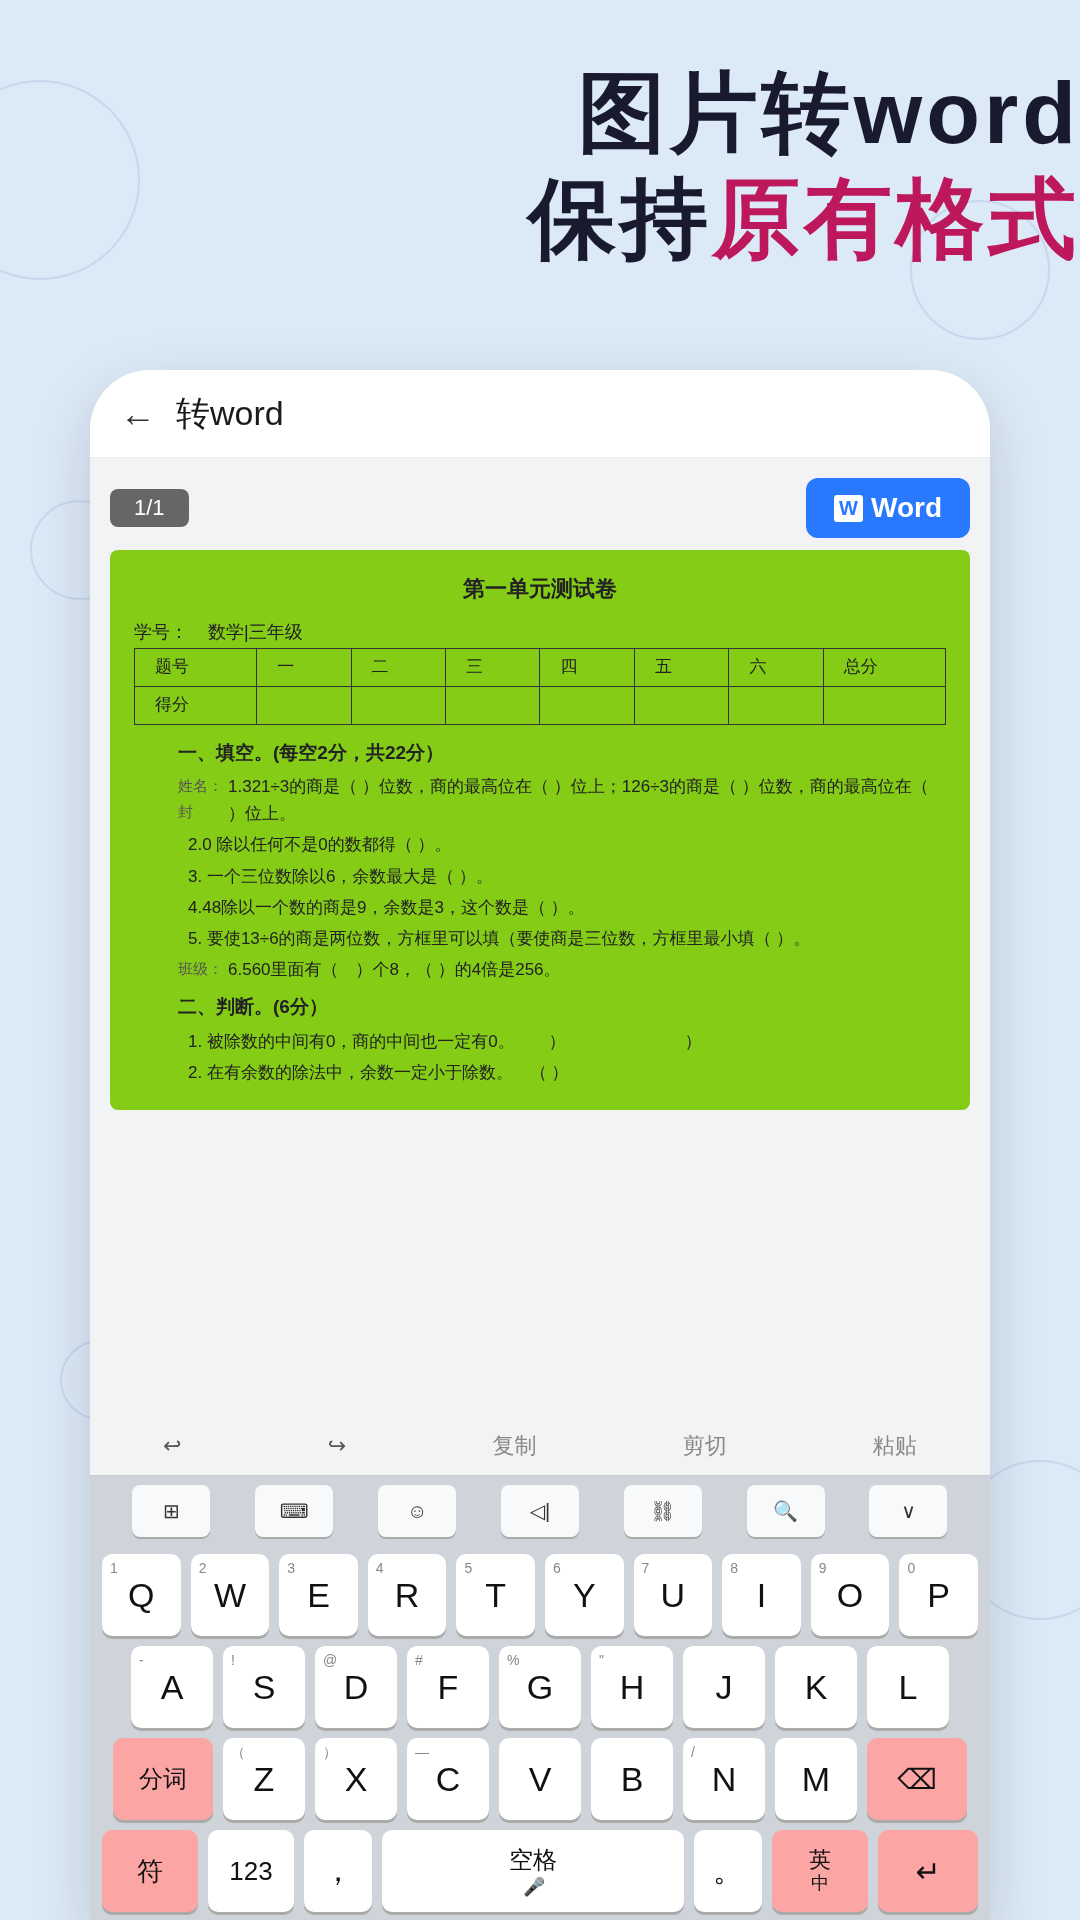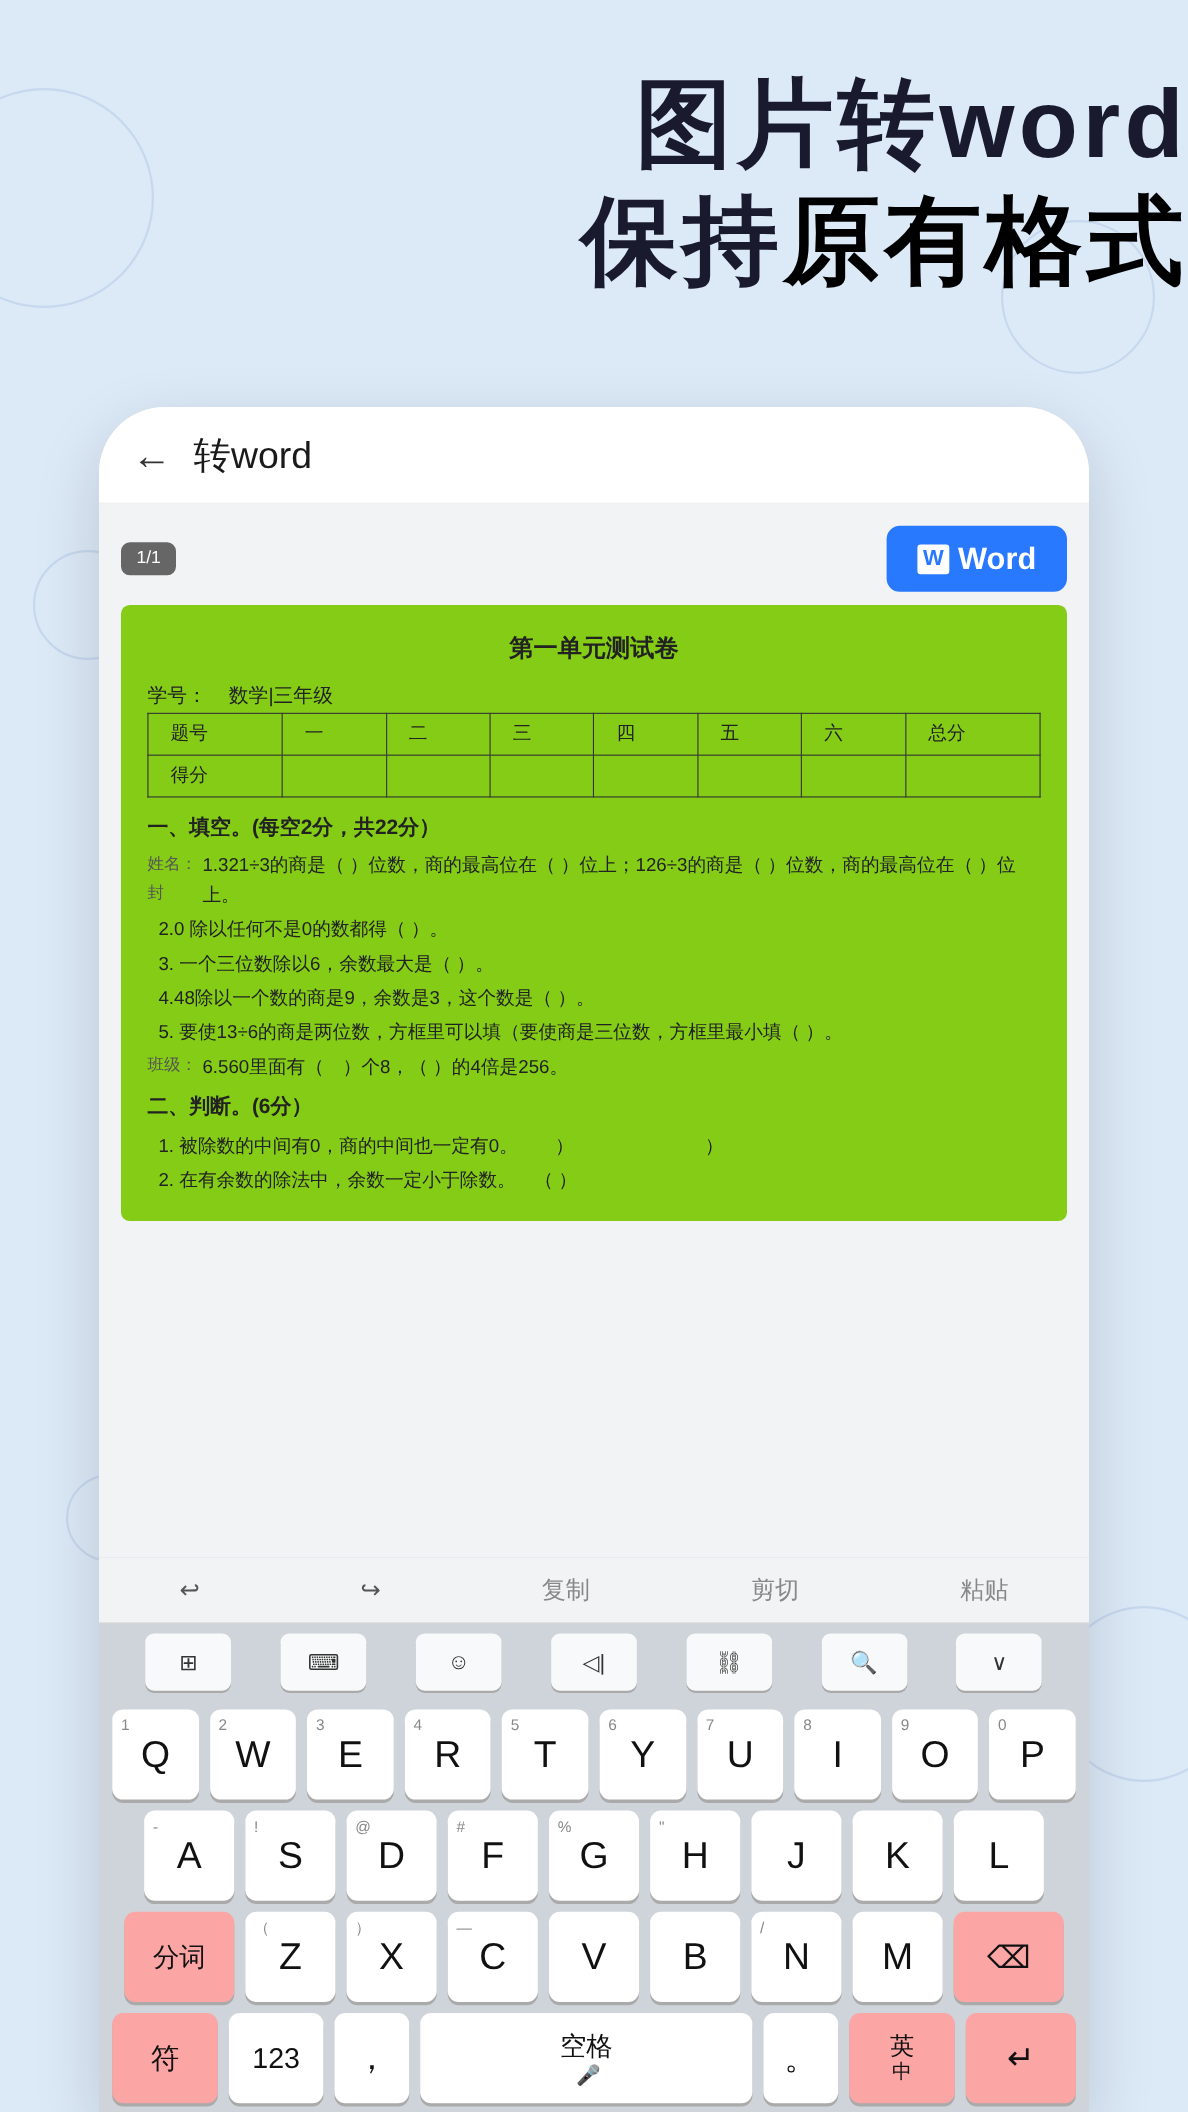--- a/index.html
+++ b/index.html
@@ -33,21 +33,21 @@
       line-height: 1.2;
     }
     .hero-line2 {
       font-size: 88px;
       font-weight: 900;
       color: #1a1a2e;
       letter-spacing: 4px;
       line-height: 1.2;
     }
     .hero-line2 .blue {
-      color: #000000;
+      color: #be185d;
     }
 
     
     .phone-mockup {
       position: absolute;
       top: 370px;
       left: 90px;
       right: 90px;
       bottom: 0;
       background: #f2f3f5;
@@ -87,22 +87,22 @@
     }
 
     .doc-toolbar {
       display: flex;
       justify-content: space-between;
       align-items: center;
     }
     .page-badge {
       background: #666;
       color: #fff;
-      font-size: 16px;
-      padding: 6px 14px;
+      font-size: 22px;
+      padding: 6px 24px;
       border-radius: 8px;
     }
     .word-button {
       background: #2979ff;
       color: #fff;
       font-size: 28px;
       font-weight: 600;
       padding: 14px 28px;
       border-radius: 12px;
       display: flex;
@@ -308,21 +308,21 @@
           <td></td>
           <td></td>
           <td></td>
           <td></td>
           <td></td>
           <td></td>
         </tr>
       </tbody>
         </table>
 
-      <div style="position:relative;">
+      <div style="position:relative;margin-left:44px;">
         <div class="doc-section">一、填空。(每空2分，共22分）</div>
         <div class="doc-row">
           <span class="doc-side-label">姓名：<br>封</span>
           <div class="doc-item">1.321÷3的商是（ ）位数，商的最高位在（ ）位上；126÷3的商是（ ）位数，商的最高位在（ ）位上。</div>
         </div>
         <div class="doc-item">2.0 除以任何不是0的数都得（ ）。</div>
         <div class="doc-item">3. 一个三位数除以6，余数最大是（ ）。</div>
         <div class="doc-item">4.48除以一个数的商是9，余数是3，这个数是（ ）。</div>
         <div class="doc-item">5. 要使13÷6的商是两位数，方框里可以填（要使商是三位数，方框里最小填（ ）。</div>
         <div class="doc-row" style="position:relative;padding-left:40px;">

